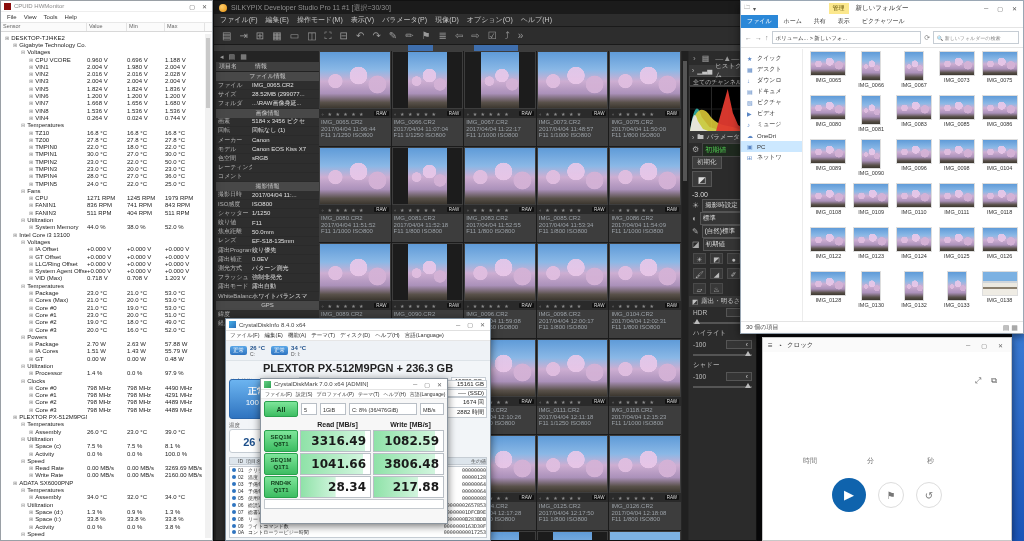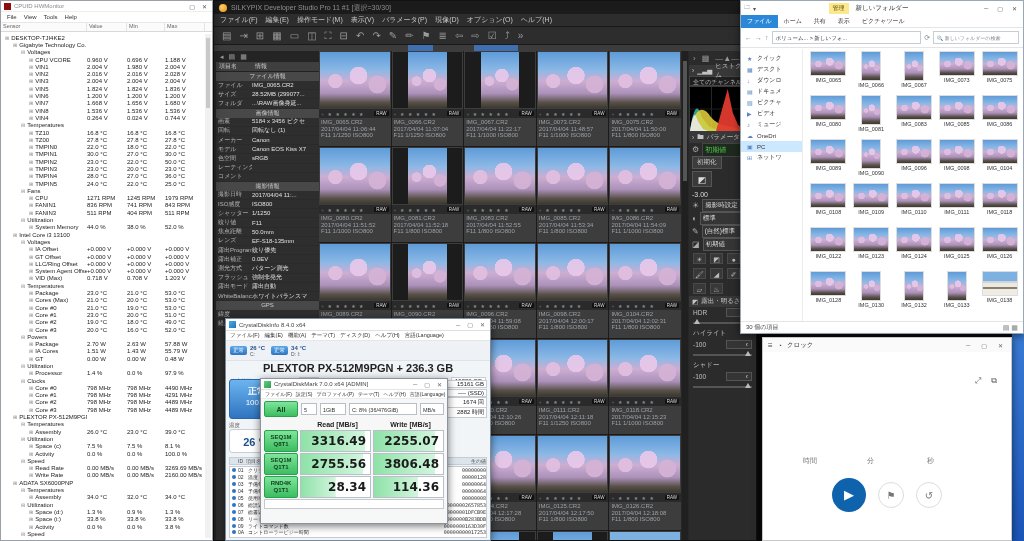--- a/index.html
+++ b/index.html
@@ -1446,37 +1446,37 @@
       <span style="flex:1">Read [MB/s]</span>
       <span style="flex:1">Write [MB/s]</span>
     </div>
     <div class="cdm-rows" id="cdm-rows">
         <div class="cdm-row">
           <div class="cdm-lbl">
             <b>SEQ1M</b>
             <b>Q8T1</b>
           </div>
           <div class="cdm-val" style="background-size: 92.903% 100%;">3316.49</div>
-          <div class="cdm-val" style="background-size: 89.0535% 100%;">2255.07</div>
+          <div class="cdm-val" style="background-size: 89.0535% 100%;">1082.59</div>
         </div>
         <div class="cdm-row">
           <div class="cdm-lbl">
             <b>SEQ1M</b>
             <b>Q1T1</b>
           </div>
-          <div class="cdm-val" style="background-size: 90.0255% 100%;">2755.56</div>
+          <div class="cdm-val" style="background-size: 90.0255% 100%;">1041.66</div>
           <div class="cdm-val" style="background-size: 89.0455% 100%;">3806.48</div>
         </div>
         <div class="cdm-row">
           <div class="cdm-lbl">
             <b>RND4K</b>
             <b>Q1T1</b>
           </div>
           <div class="cdm-val" style="background-size: 50.2048% 100%;">28.34</div>
-          <div class="cdm-val" style="background-size: 64.1375% 100%;">114.36</div>
+          <div class="cdm-val" style="background-size: 64.1375% 100%;">217.88</div>
         </div>
       </div>
     <div class="cdm-comment"></div>
   </div>
 
   <div class="win" id="win-ex">
     <div class="ex-title">
       <span class="ex-qat">🗀</span>
       <span class="ex-qat">▾</span>
       <span class="ex-manage">管理</span>

